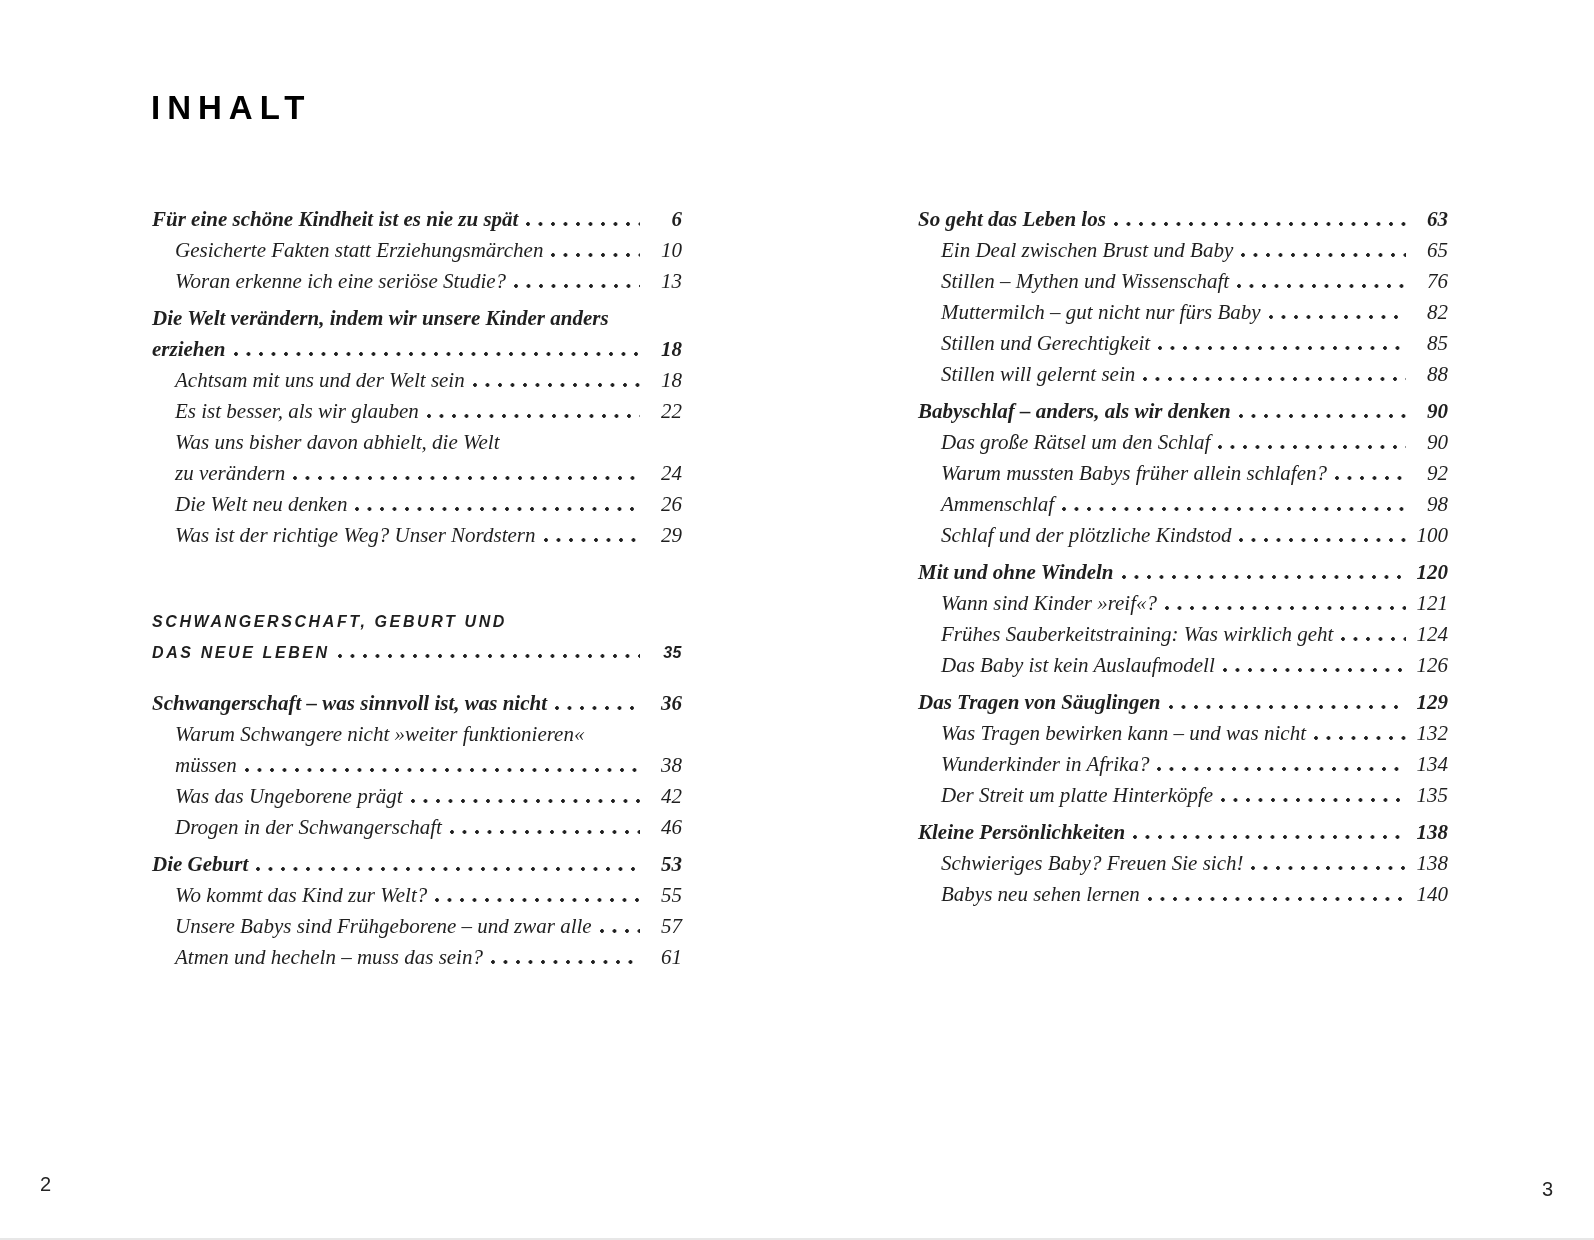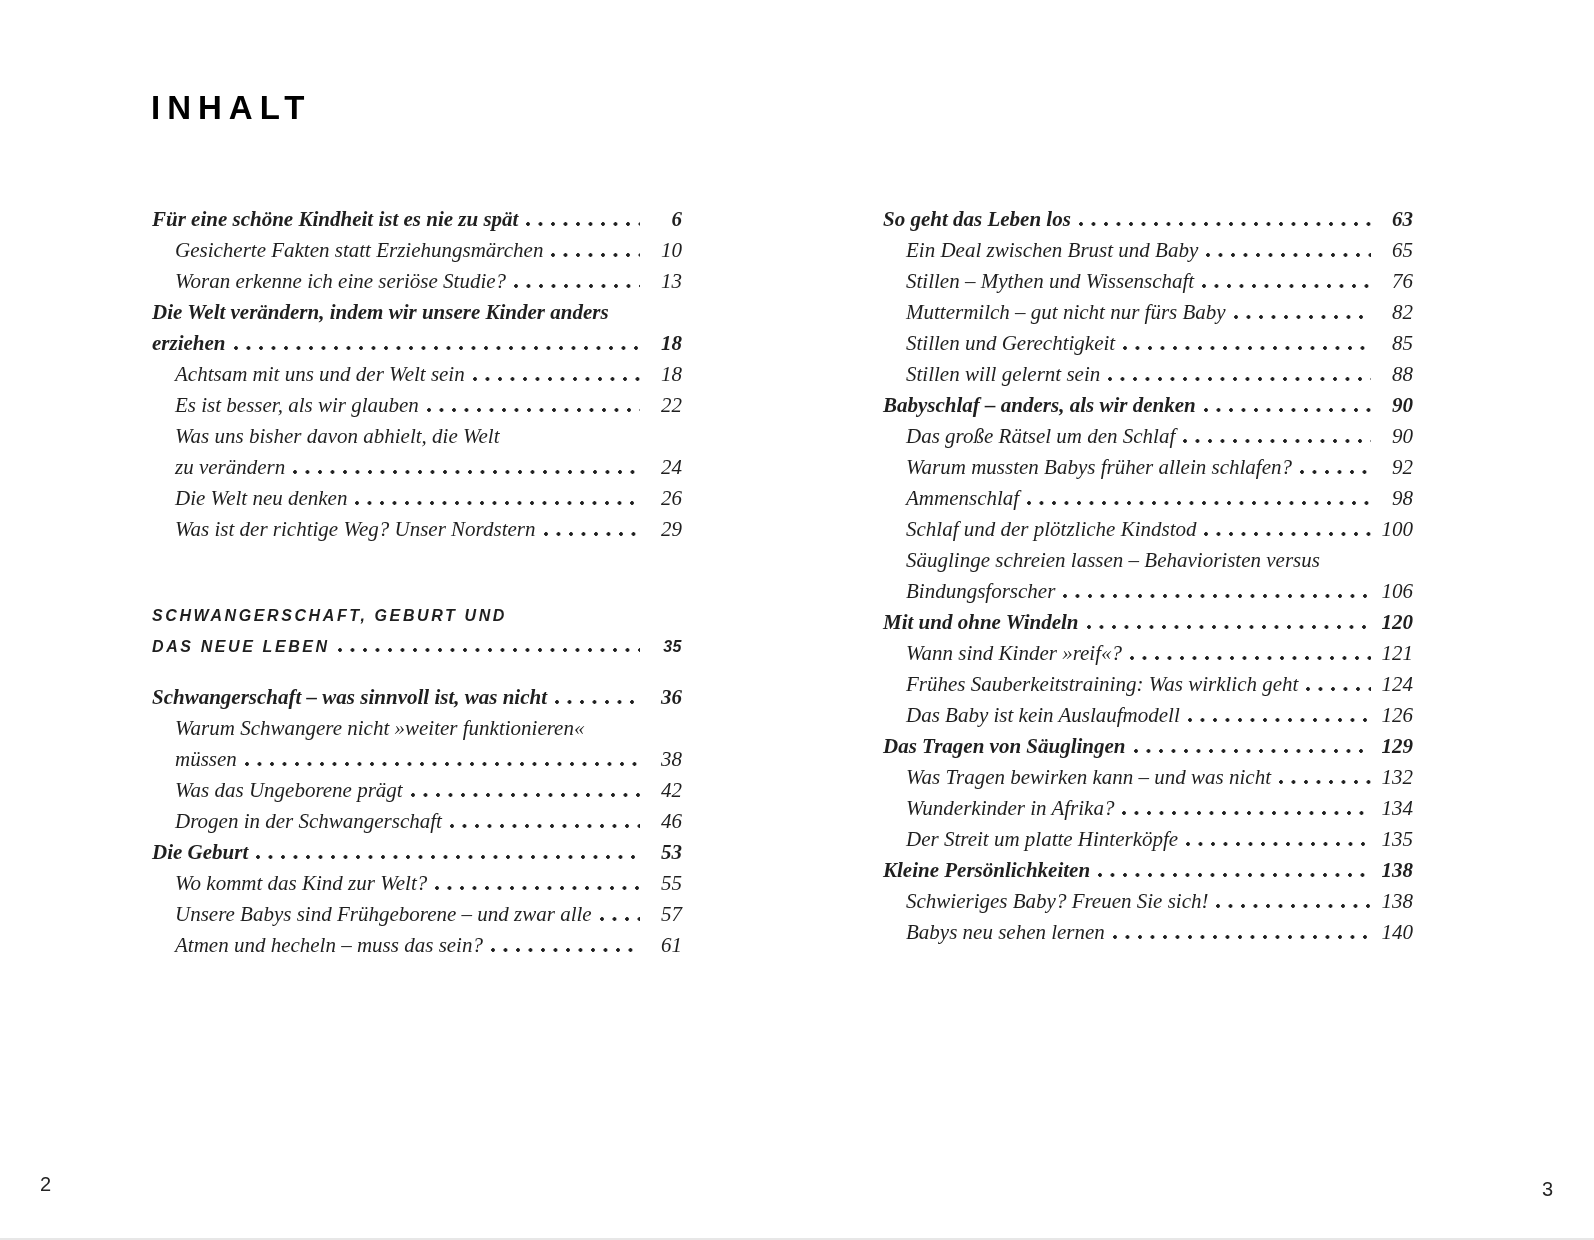--- a/index.html
+++ b/index.html
@@ -20,24 +20,24 @@
     font-weight: bold;
     letter-spacing: 7px;
     line-height: 1.1;
   }
   .column {
     position: absolute;
     top: 204px;
     width: 530px;
   }
   .column-left  { left: 152px; }
-  .column-right { left: 883px; }
+  .column-right { left: 918px; }
 
   .entry { font-size: 21px; line-height: 31px; font-style: italic; }
-  .entry.chapter { font-weight: bold; margin-top: 0; }
+  .entry.chapter { font-weight: bold; margin-top: 6px; }
   .entry.sub .entry-line { padding-left: 23px; }
   .entry.part {
     font-family: "Liberation Sans", sans-serif;
     font-size: 16px;
     letter-spacing: 2.6px;
     font-weight: bold;
     margin-top: 55px;
   }
   .entry.part + .entry.chapter { margin-top: 20px; }
   .column .entry:first-child { margin-top: 0; }
@@ -288,28 +288,20 @@
           <span class="pagenum">98</span>
         </div>
       </div>
       <div class="entry sub">
         <div class="entry-row entry-line">
           <span class="entry-title">Schlaf und der plötzliche Kindstod</span>
           <span class="leader"></span>
           <span class="pagenum">100</span>
         </div>
       </div>
-      <div class="entry sub">
-        <div class="entry-line">Säuglinge schreien lassen – Behavioristen versus</div>
-        <div class="entry-row entry-line">
-          <span class="entry-title">Bindungsforscher</span>
-          <span class="leader"></span>
-          <span class="pagenum">106</span>
-        </div>
-      </div>
       <div class="entry chapter">
         <div class="entry-row entry-line">
           <span class="entry-title">Mit und ohne Windeln</span>
           <span class="leader"></span>
           <span class="pagenum">120</span>
         </div>
       </div>
       <div class="entry sub">
         <div class="entry-row entry-line">
           <span class="entry-title">Wann sind Kinder »reif«?</span>

